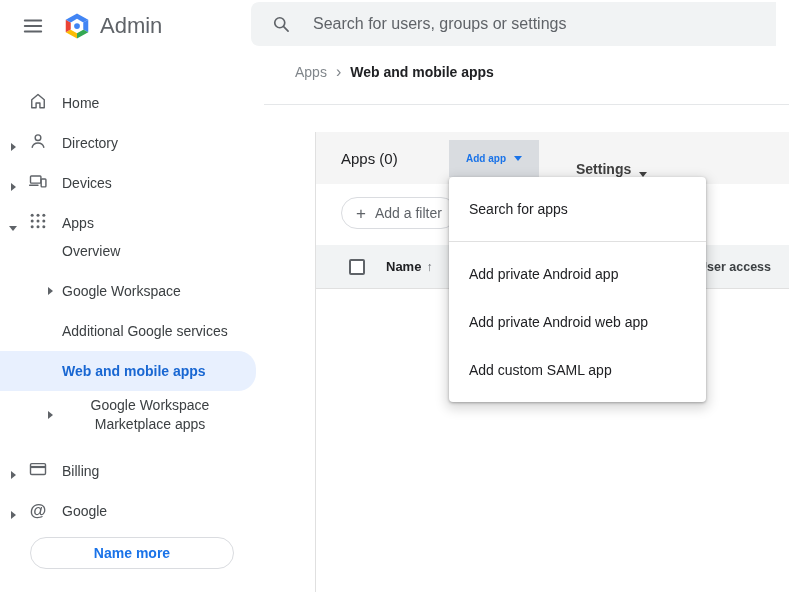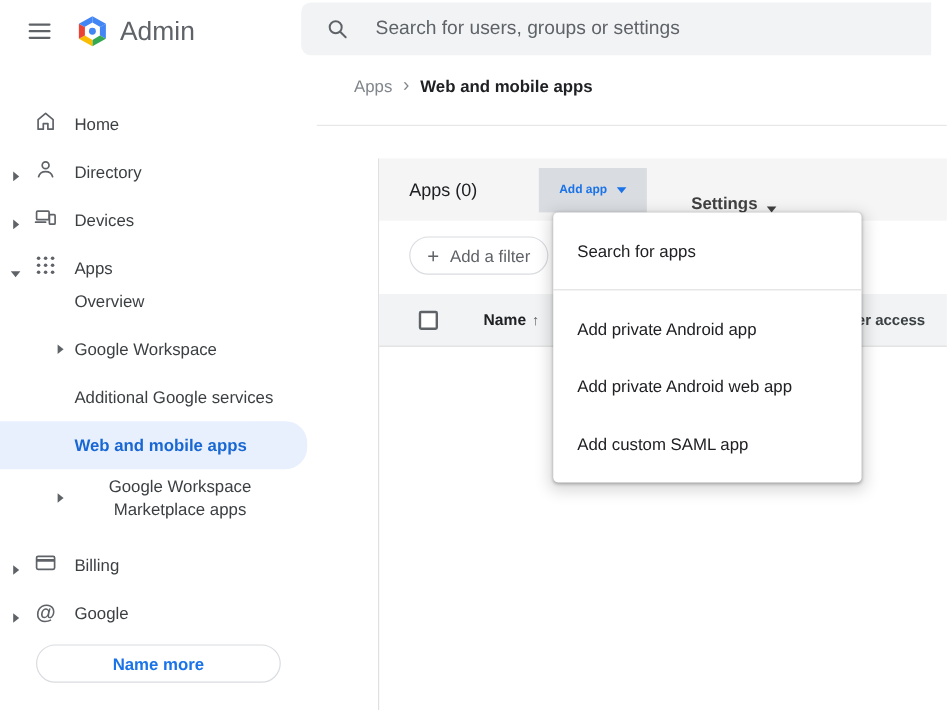--- a/index.html
+++ b/index.html
@@ -115,32 +115,31 @@
 
   .table-header {
     position:absolute; left:0; top:113px; width:474px; height:44px;
     background:#f1f3f4; border-bottom:1px solid #e0e0e0;
     display:flex; align-items:center;
   }
   .checkbox {
     width:16px; height:16px; margin-left:33px;
     border:2px solid #5f6368; border-radius:2px; background:#fff; cursor:pointer;
   }
-  .th-name { margin-left:38px; font-size:13px; font-weight:bold; color:#202124; cursor:pointer; }
+  .th-name { margin-left:21px; font-size:13px; font-weight:bold; color:#202124; cursor:pointer; }
   .sort { font-size:12px; color:#5f6368; margin-left:5px; font-weight:normal; }
   .th-user {
     position:absolute; right:19px; font-size:12.5px; font-weight:bold; color:#3c4043; cursor:pointer;
   }
 
   
   .menu {
     position:absolute; left:133px; top:45px; width:257px;
     background:#fff; border-radius:4px; padding:8px 0; z-index:10;
     box-shadow:0 1px 3px rgba(0,0,0,.3), 0 4px 12px 3px rgba(0,0,0,.15);
-    margin-left:12px;
   }
   .menu-item {
     height:48px; display:flex; align-items:center; padding-left:20px;
     font-size:14px; color:#202124; cursor:pointer;
   }
   .menu-divider { height:1px; background:#e0e0e0; margin:8px 0; }
 </style>
 </head>
 <body>
 

